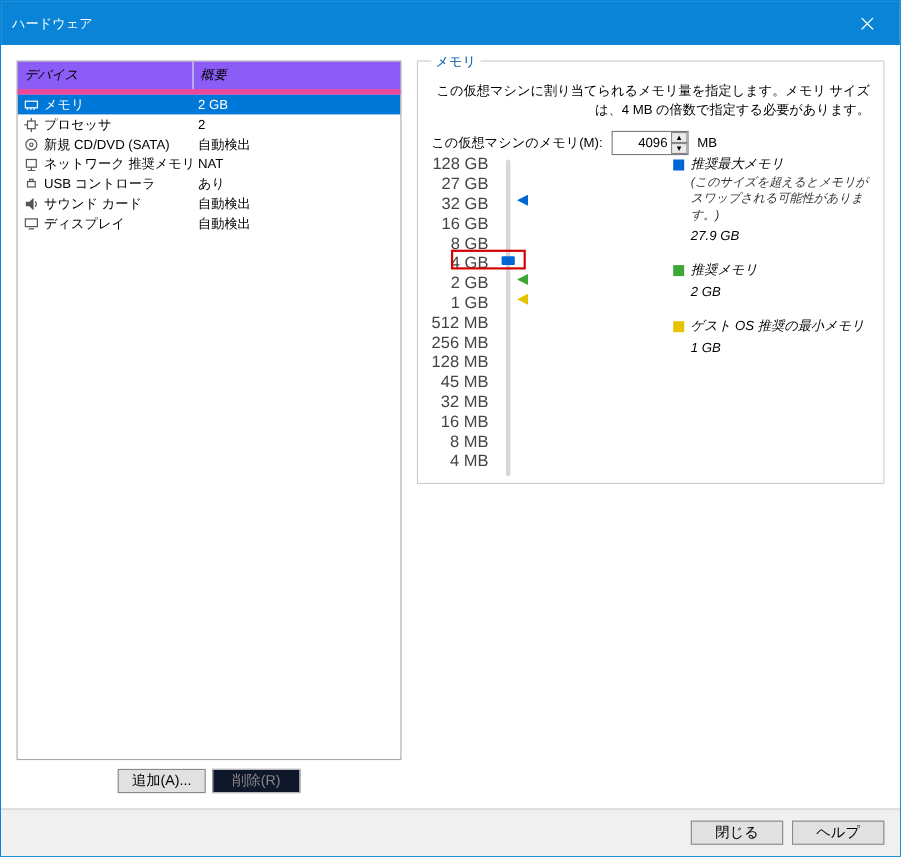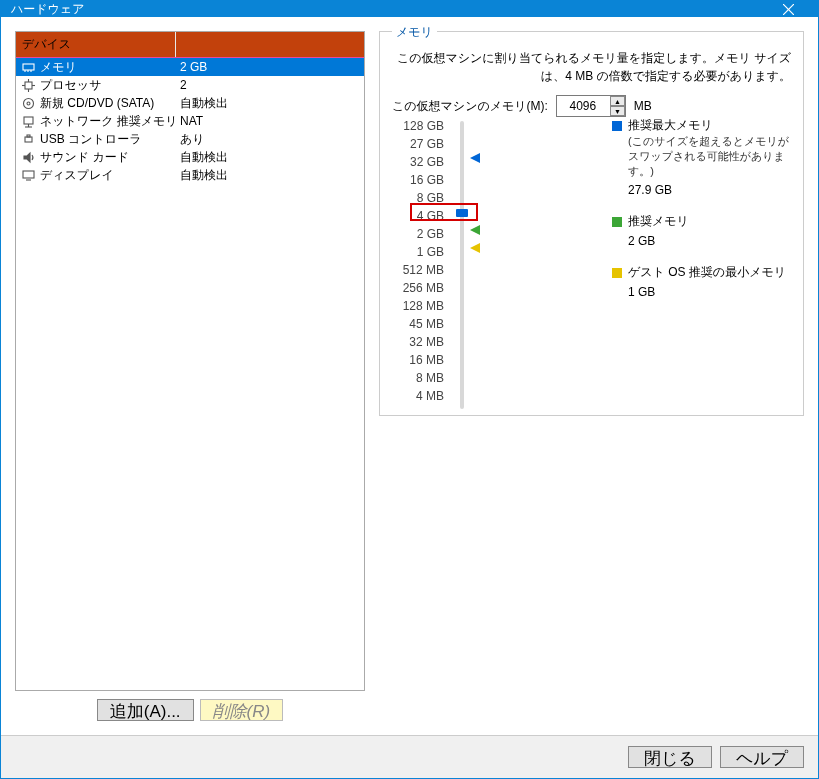--- a/index.html
+++ b/index.html
@@ -1,59 +1,59 @@
 <!DOCTYPE html>
 <html><head>
 <meta charset="utf-8">
 <style>
 * { box-sizing: border-box; font-family: "Meiryo UI", "Yu Gothic UI", sans-serif; font-size: 12px; }
 body { margin: 0; background: #fff; }
 .window { width: 819px; height: 779px; border: 1px solid #0a84d6; display: flex; flex-direction: column; }
-.titlebar { background: #0a84d6; color: #fff; height: 16px; display: flex; align-items: center; padding: 0 10px; justify-content: space-between; }
+.titlebar { background: #0a84d6; color: #fff; height: 40px; display: flex; align-items: center; padding: 0 10px; justify-content: space-between; }
 .close-btn { width: 40px; height: 28px; display: flex; align-items: center; justify-content: center; cursor: pointer; }
 .close-btn svg { stroke: #fff; }
 .content { flex: 1; display: flex; padding: 14px; gap: 14px; background: #fff; }
 .left-pane { width: 350px; display: flex; flex-direction: column; }
 .device-list { flex: 1; border: 1px solid #aaa; background: #fff; display: flex; flex-direction: column; }
-.list-header { display: flex; border-bottom: 1px solid #ec4899; background: #c2410c; }
+.list-header { display: flex; border-bottom: 5px solid #ec4899; background: #8b5cf6; font-style: italic; }
 .list-header .col { padding: 4px 6px; }
 .col-device { width: 160px; border-right: 1px solid #e8e8e8; }
 .col-summary { flex: 1; }
 .list-body { flex: 1; overflow: auto; }
 .list-row { display: flex; align-items: center; height: 18px; padding: 0 4px; cursor: pointer; }
 .list-row.selected { background: #0078d7; color: #fff; }
 .row-icon { width: 16px; height: 16px; margin-right: 4px; display:flex; align-items:center; justify-content:center; }
 .row-device { width: 140px; }
 .row-summary { flex: 1; }
 .left-buttons { display: flex; justify-content: center; gap: 6px; padding: 8px 0 0 0; }
-.btn { min-width: 80px; height: 22px; border: 1px solid #888; background: #e1e1e1; cursor: pointer; padding: 0 12px; font-size: 17px; }
-.btn:disabled { color: #888; background: #fef9c3; border-color: #bbb; cursor: default; font-style: italic; }
+.btn { min-width: 80px; height: 22px; border: 1px solid #888; background: #e1e1e1; cursor: pointer; padding: 0 12px; font-size: 13px; }
+.btn:disabled { color: #888; background: #0f172a; border-color: #bbb; cursor: default; }
 .right-pane { flex: 1; }
 .fieldset { border: 1px solid #ccc; padding: 10px 12px; }
 .legend { position: relative; top: -18px; background: #fff; padding: 0 4px; display: inline-block; color: #0055a5;}
 .legend-offset { margin-top: -10px;}
 .desc { line-height: 1.5; margin-bottom: 10px; text-align: right; }
 .mem-input-row { display: flex; align-items: center; gap: 8px; }
-.mem-input { width: 70px; height: 22px; border: 1px solid #7a7a7a; text-align: center; padding-right: 18px; position: relative; }
+.mem-input { width: 70px; height: 22px; border: 1px solid #7a7a7a; text-align: right; padding-right: 18px; position: relative; }
 .spinwrap { position: relative; display: inline-block; }
 .spinbtns { position: absolute; right: 1px; top: 1px; width: 15px; display: flex; flex-direction: column; }
 .spinbtns div { height: 10px; border: 1px solid #888; background: #eaeaea; font-size: 7px; display:flex; align-items:center; justify-content:center; cursor:pointer;}
 .slider-area { display: flex; }
 .ticks-col { width: 60px; text-align: right; padding-right: 8px; display:flex; flex-direction:column; }
-.tick { height: 18px; line-height: 18px; color: #444; font-size: 12px; }
+.tick { height: 18px; line-height: 18px; color: #444; font-size: 15px; }
 .track-col { width: 40px; position: relative; }
 .track { position: absolute; left: 8px; top: 4px; width: 4px; height: 288px; background: #d8d8d8; border-radius: 2px; }
 .marker { position: absolute; left: 8px; width:0; height:0; }
 .marker.blue { border-top:5px solid transparent; border-bottom:5px solid transparent; border-right:10px solid #0066d6; left: 18px; }
 .marker.green { border-top:5px solid transparent; border-bottom:5px solid transparent; border-right:10px solid #3ca636; left: 18px; }
 .marker.yellow { border-top:5px solid transparent; border-bottom:5px solid transparent; border-right:10px solid #e6c300; left: 18px; }
 .thumb { position: absolute; left: 4px; width: 12px; height: 8px; background: #0066d6; border-radius: 1px; }
 .highlight-box { position: absolute; border: 2px solid #d40000; width: 68px; height: 18px; left: -42px; }
 .legend-col { flex:1; padding-left: 120px; }
-.legend-item { margin-bottom: 16px; }
+.legend-item { margin-bottom: 16px; font-style: italic; }
 .legend-item .lh { display: flex; align-items:center; gap:6px; }
 .swatch { width:10px; height:10px; display:inline-block; }
 .swatch.blue { background:#0066d6; }
 .swatch.green { background:#3ca636; }
 .swatch.yellow { background:#e6c300; }
 .legend-sub { font-size: 11px; color: #333; margin-left: 16px; }
 .legend-val { margin-left: 16px; margin-top: 4px; }
 .footer { border-top: 1px solid #ccc; padding: 10px 14px; display: flex; justify-content: flex-end; gap: 8px; background:#f0f0f0; }
 .footer .btn { min-width: 84px; }
 </style>
@@ -69,20 +69,21 @@
           <line x1="11" y1="0" x2="0" y2="11" stroke-width="1.2"></line>
         </svg>
     </div>
   </div>
 
   <div class="content">
     <div class="left-pane">
       <div class="device-list">
         <div class="list-header">
           <div class="col col-device">デバイス</div>
+          <div class="col col-summary">概要</div>
         </div>
         <div class="list-body" id="device-rows">
             <div class="list-row selected">
               <span class="row-icon">
                 <svg width="13" height="13" fill="none" stroke="#fff" stroke-width="1.1">
                   <rect x="1" y="3" width="11" height="6"></rect>
                   <line x1="3" y1="9" x2="3" y2="11"></line>
                   <line x1="6" y1="9" x2="6" y2="11"></line>
                   <line x1="9" y1="9" x2="9" y2="11"></line>
                 </svg>

